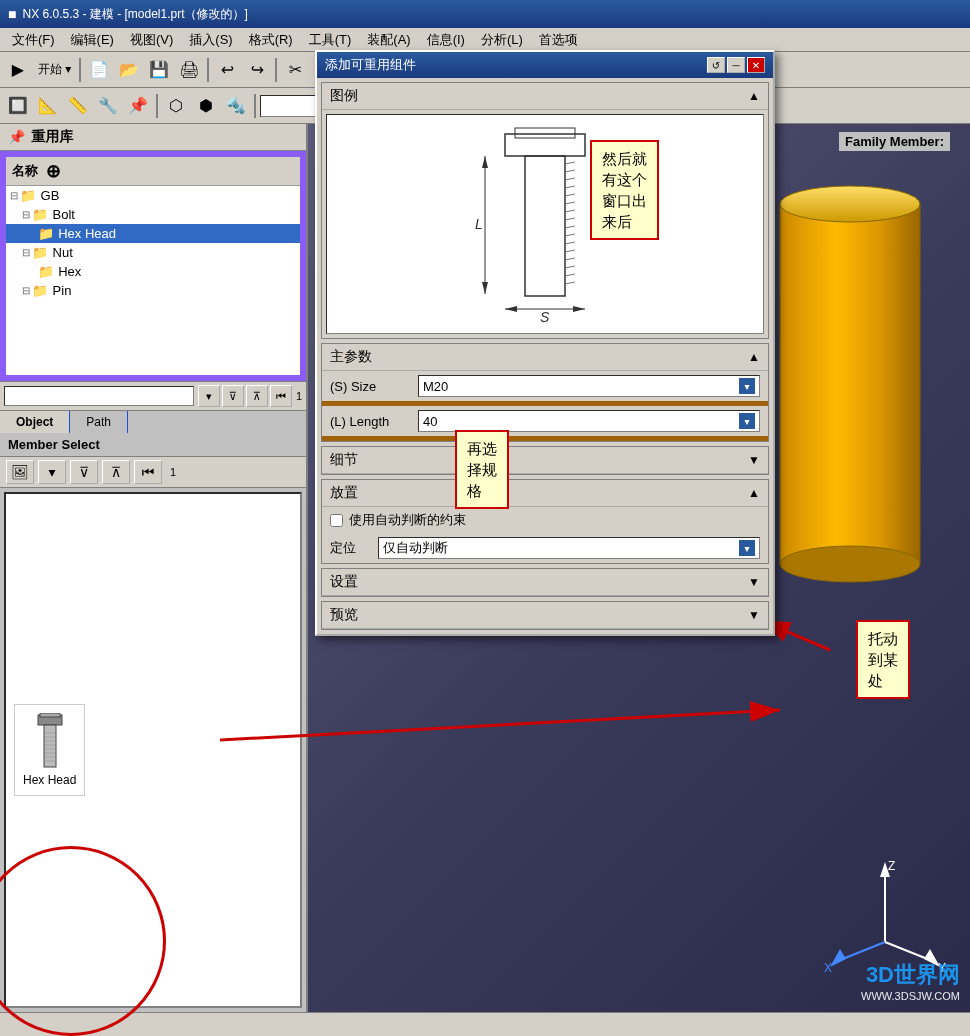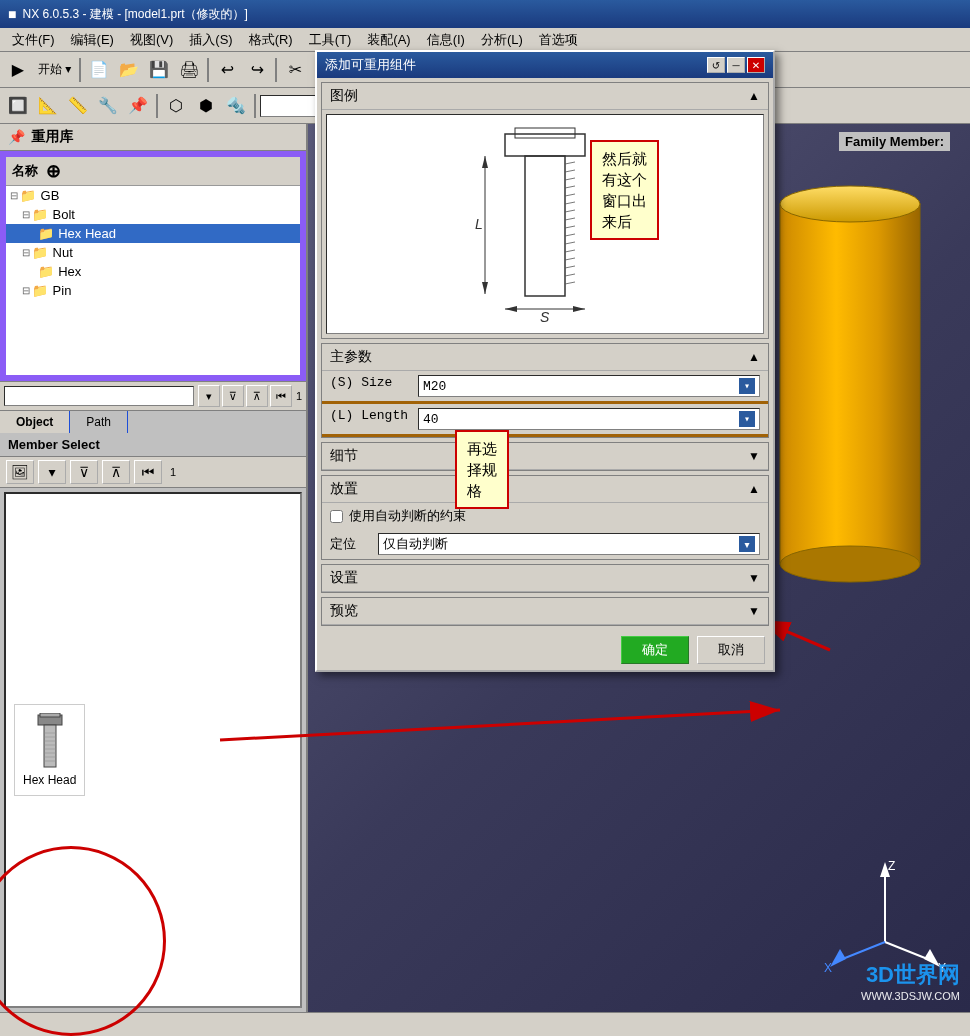--- a/index.html
+++ b/index.html
@@ -325,25 +325,24 @@
       border: 1px inset #808080;
       display: flex;
       align-items: center;
       justify-content: center;
       position: relative;
     }
 
     
     .params-row {
       display: flex;
-      align-items: flex-start;
+      align-items: center;
       padding: 4px 8px;
-      border-bottom: 3px solid #a16207;
+      border-bottom: 5px solid #a16207;
       gap: 8px;
-      font-family: Liberation Mono, monospace;
     }
     .params-label {
       width: 80px;
       font-size: 13px;
     }
     .params-select {
       flex: 1;
       height: 22px;
       border: 1px inset #808080;
       background: white;
@@ -782,34 +781,33 @@
       </div>
     </div>
 
     <div class="dialog-section">
       <div class="dialog-section-header">
         <span>预览</span>
         <span class="section-arrow collapse-arrow-down"></span>
       </div>
     </div>
 
-    <div class="dialog-buttons">
-      <button class="btn-ok">确定</button>
-      <button class="btn-cancel">取消</button>
-    </div>
   </div>
 
   <div class="callout-box" style="top: 140px; left: 590px; font-size: 15px;">
     <span>然后就<br>有这个<br>窗口出<br>来后</span>
   </div>
 
   <div class="callout-box" style="top: 430px; left: 455px; font-size: 15px;">
     <span>再选<br>择规<br>格</span>
   </div>
 
+  <div class="callout-box" style="top: 620px; right: 60px; font-size: 15px;">
+    <span>托动<br>到某<br>处</span>
+  </div>
 
   <svg style="position:absolute; top:0; left:0; width:970px; height:1036px; pointer-events:none;">
 
     <line x1="630" y1="300" x2="570" y2="390" stroke="#cc0000" stroke-width="3" marker-end="url(#arrowhead)"></line>
 
     <line x1="490" y1="510" x2="530" y2="570" stroke="#cc0000" stroke-width="3" marker-end="url(#arrowhead)"></line>
 
     <line x1="830" y1="650" x2="760" y2="620" stroke="#cc0000" stroke-width="3" marker-end="url(#arrowhead)"></line>
 
     <line x1="220" y1="740" x2="780" y2="710" stroke="#cc0000" stroke-width="3" marker-end="url(#arrowhead)"></line>

